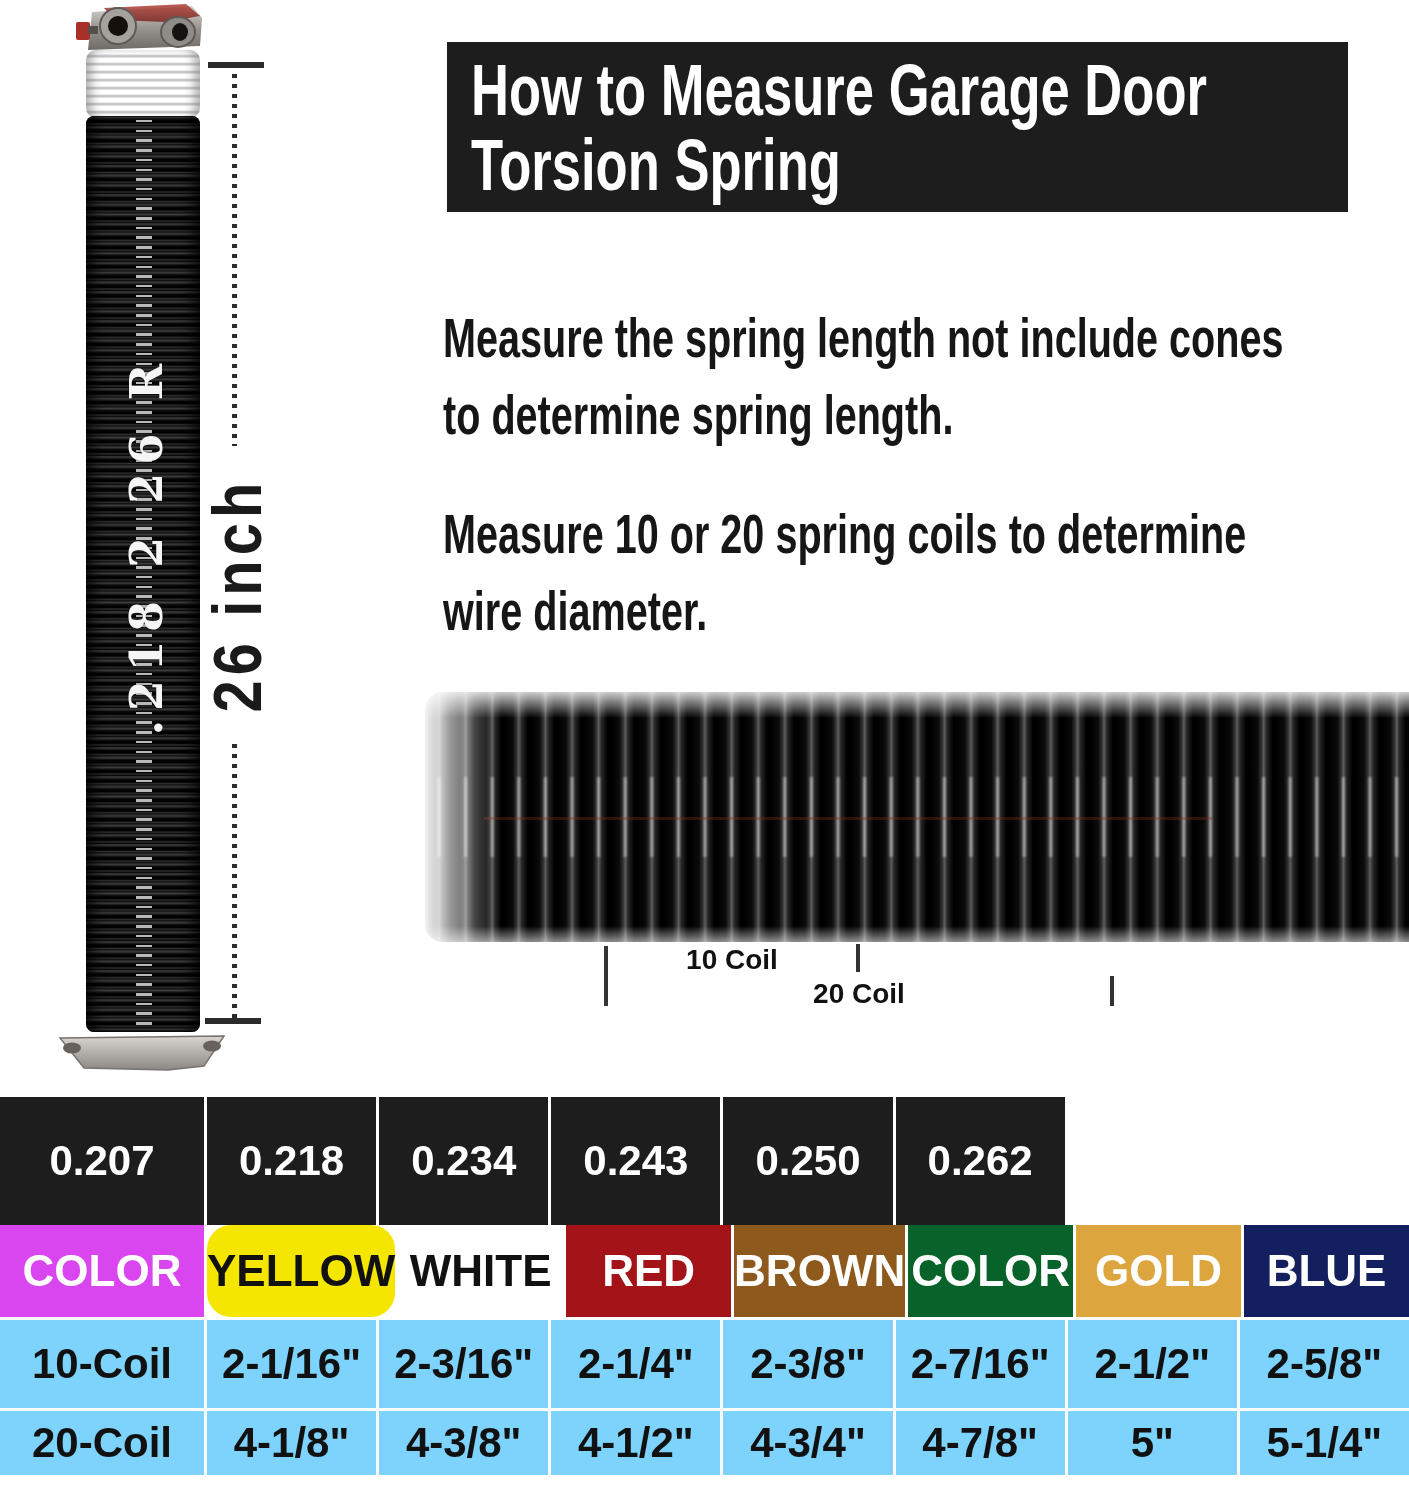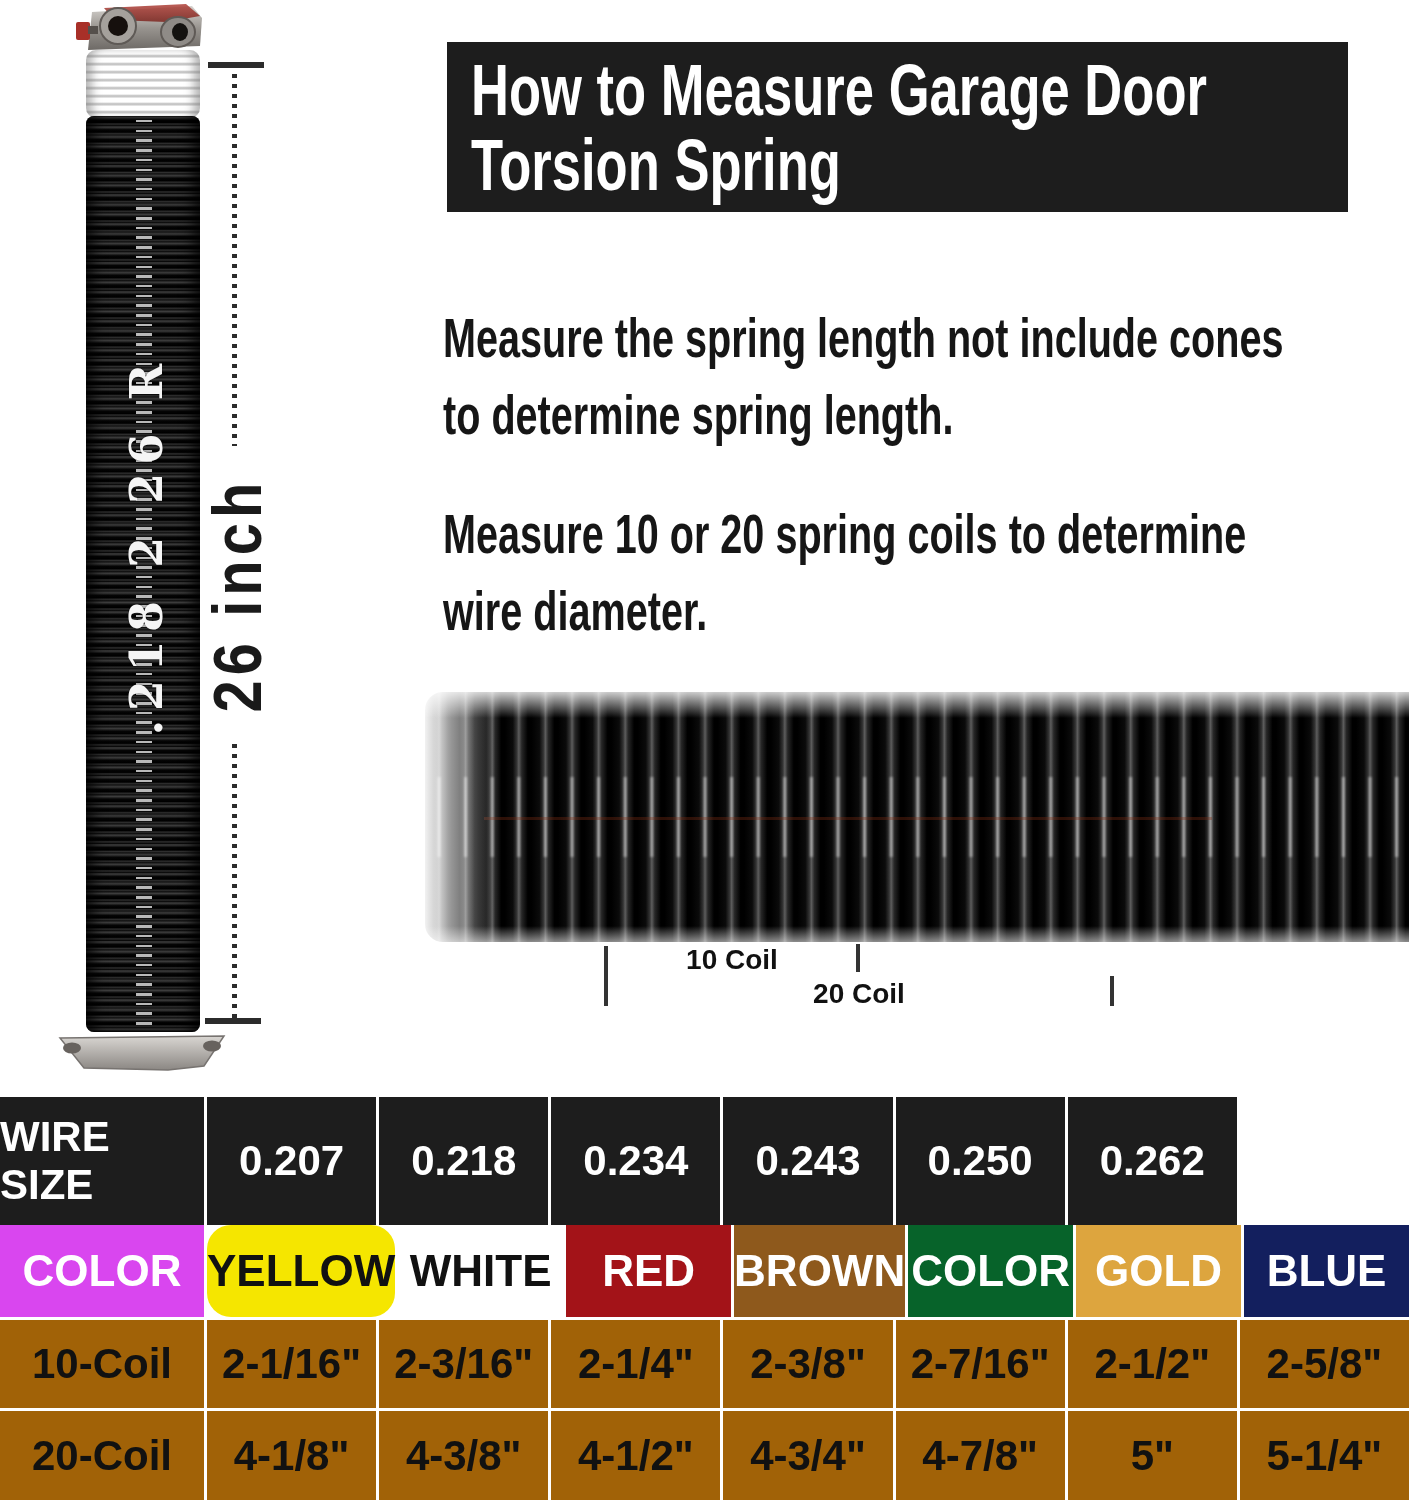--- a/index.html
+++ b/index.html
@@ -63,25 +63,25 @@
     background:repeating-linear-gradient(90deg,#222222 0 3px,rgba(0,0,0,0) 3px 8px);}
   .hdim .dlabel{margin:0 10px;font-weight:bold;font-size:28px;color:#111111;white-space:nowrap;}
   .vtick{position:absolute;width:4px;background:#333333;}
 
   
   .spec-table{position:absolute;left:0;top:1097px;width:1409px;}
   .trow{display:grid;grid-template-columns:204px repeat(7,1fr);column-gap:3px;}
   .trow.r1{height:128px;}
   .trow.r2{height:92px;}
   .trow.r3{height:88px;margin-top:3px;}
-  .trow.r4{height:89px;margin-top:3px;}
+  .trow.r4{height:64px;margin-top:3px;}
   .cell{display:flex;align-items:center;justify-content:center;font-weight:bold;font-size:42px;}
   .cell.dark{background:#1d1d1d;color:#ffffff;}
   .cell.graylabel{background:#d946ef;color:#ffffff;}
-  .cell.gray{background:#a16207;color:#111111;}
+  .cell.gray{background:#7dd3fc;color:#111111;}
   .cell.c-yellow{background:#f5e600;color:#111111;border-radius:24px;}
   .cell.c-white{background:#ffffff;color:#111111;}
   .cell.c-red{background:#a31318;color:#ffffff;}
   .cell.c-brown{background:#8e591c;color:#ffffff;}
   .cell.c-green{background:#07632a;color:#ffffff;}
   .cell.c-gold{background:#dda53e;color:#ffffff;}
   .cell.c-blue{background:#131f5e;color:#ffffff;}
   .cell.colorname{font-size:44px;}
 </style>
 </head>
@@ -168,21 +168,20 @@
     <div class="dots"></div>
   </div>
   <div class="hdim" style="left:610px;top:978px;width:498px;height:28px;">
     <div class="dots"></div>
     <div class="dlabel">20 Coil</div>
     <div class="dots"></div>
   </div>
 
   <div class="spec-table">
     <div class="trow r1">
-      <div class="cell dark">WIRE SIZE</div>
       <div class="cell dark">0.207</div>
       <div class="cell dark">0.218</div>
       <div class="cell dark">0.234</div>
       <div class="cell dark">0.243</div>
       <div class="cell dark">0.250</div>
       <div class="cell dark">0.262</div>
     </div>
     <div class="trow r2">
       <div class="cell graylabel colorname">COLOR</div>
       <div class="cell c-yellow colorname">YELLOW</div>

